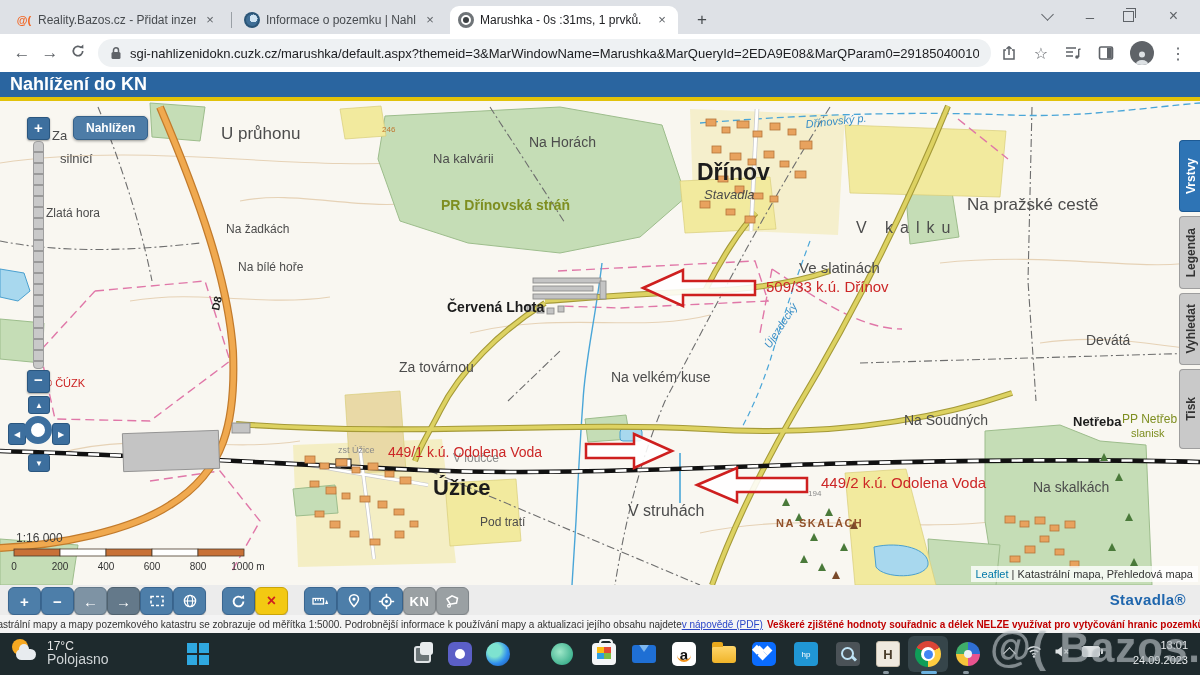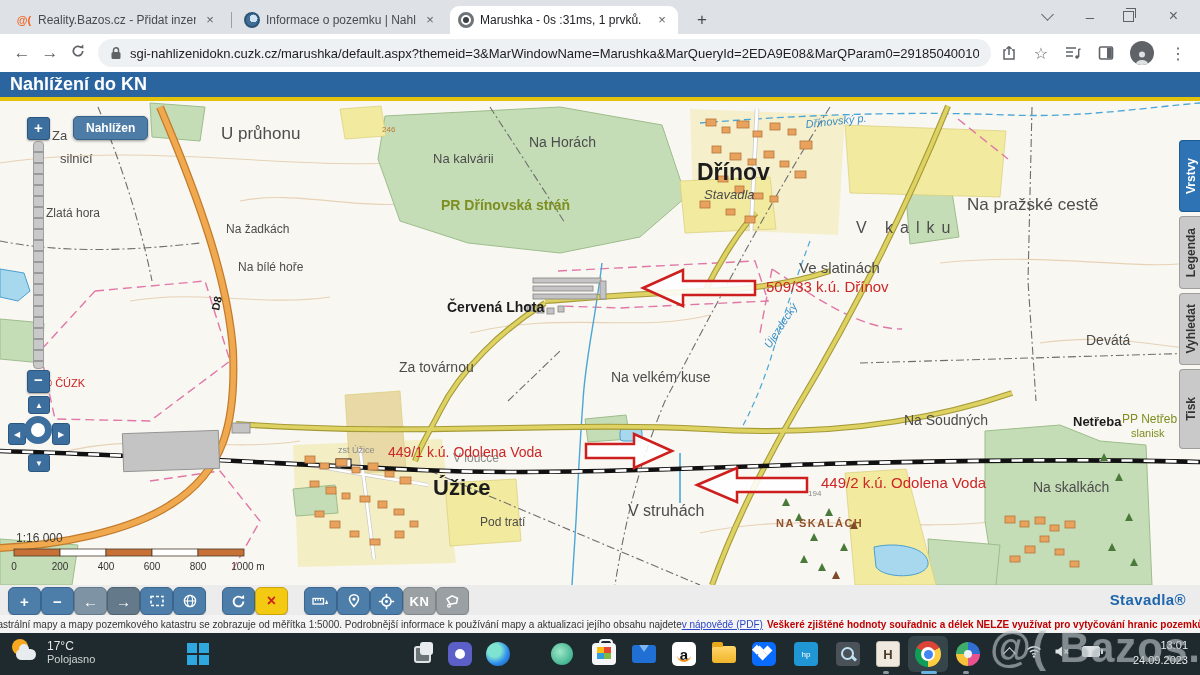--- a/index.html
+++ b/index.html
@@ -85,21 +85,21 @@
   .disc .lnk{color:#2a46c8;text-decoration:underline;margin:0 0;}
   .disc .warn{color:#c00000;font-weight:bold;margin-left:4px;}
   
   .taskbar{position:absolute;top:633px;left:0;width:1200px;height:42px;background:#1e2a2d;}
   .weather{position:absolute;left:10px;top:4px;display:flex;align-items:center;color:#e6e6e6;}
   .wicon{width:30px;height:30px;position:relative;margin-right:7px;}
   .sun{position:absolute;left:2px;top:2px;width:16px;height:16px;border-radius:50%;background:#f6a821;}
   .cloud{position:absolute;left:6px;top:12px;width:20px;height:11px;border-radius:8px;background:#e8ecef;}
   .cloud::before{content:"";position:absolute;left:3px;top:-5px;width:10px;height:10px;border-radius:50%;background:#e8ecef;}
   .wtemp{font-size:12px;line-height:14px;}
-  .wcond{font-size:11px;line-height:13px;color:#cfd4d6;}
+  .wcond{font-size:14px;line-height:13px;color:#cfd4d6;}
   .tico{position:absolute;top:7px;width:28px;height:28px;border-radius:5px;display:flex;align-items:center;justify-content:center;}
   .winlogo{width:22px;height:22px;display:grid;grid-template-columns:10px 10px;grid-template-rows:10px 10px;gap:2px;}
   .winlogo i{background:#2fa8e0;}
   .searchpill{position:absolute;left:218px;top:6px;width:182px;height:30px;border-radius:15px;background:#f2f4f5;
               display:flex;align-items:center;padding:0 12px;box-sizing:border-box;}
   .searchpill span{font-size:13px;color:#4a4f52;margin-left:8px;}
   .tv1{width:13px;height:13px;border:2px solid #dfe3e5;border-radius:3px;position:relative;background:#6b7578;}
   .tv1::after{content:"";position:absolute;left:4px;top:-6px;width:13px;height:13px;border-radius:3px;background:#e8ecee;}
   .chaticon{width:24px;height:24px;border-radius:6px;background:#5b5fc7;display:flex;align-items:center;justify-content:center;}
   .chaticon i{width:10px;height:10px;border-radius:50%;background:#fff;}
@@ -463,20 +463,21 @@
     <rect x="152" y="448" width="46" height="7" fill="#ffffff" stroke="#4a3a2a" stroke-width="0.8"></rect>
     <rect x="198" y="448" width="46" height="7" fill="#c87137" stroke="#4a3a2a" stroke-width="0.8"></rect>
     <text x="14" y="469" font-size="10" fill="#333" text-anchor="middle">0</text>
     <text x="60" y="469" font-size="10" fill="#333" text-anchor="middle">200</text>
     <text x="106" y="469" font-size="10" fill="#333" text-anchor="middle">400</text>
     <text x="152" y="469" font-size="10" fill="#333" text-anchor="middle">600</text>
     <text x="198" y="469" font-size="10" fill="#333" text-anchor="middle">800</text>
     <text x="248" y="469" font-size="10" fill="#333" text-anchor="middle">1000 m</text>
   </g>
 </svg>
+  <div class="attrib"><a href="#">Leaflet</a><span> | Katastrální mapa, Přehledová mapa</span></div>
 </div>
 
 <div class="mbtn zplus">+</div>
 <div class="ztrack"></div>
 <div class="mbtn zminus">−</div>
 <div class="prehl">Nahlížen</div>
 <div class="panwrap">
   <div class="pbtn pup">▲</div>
   <div class="pbtn plt">◀</div>
   <div class="pbtn prt">▶</div>

